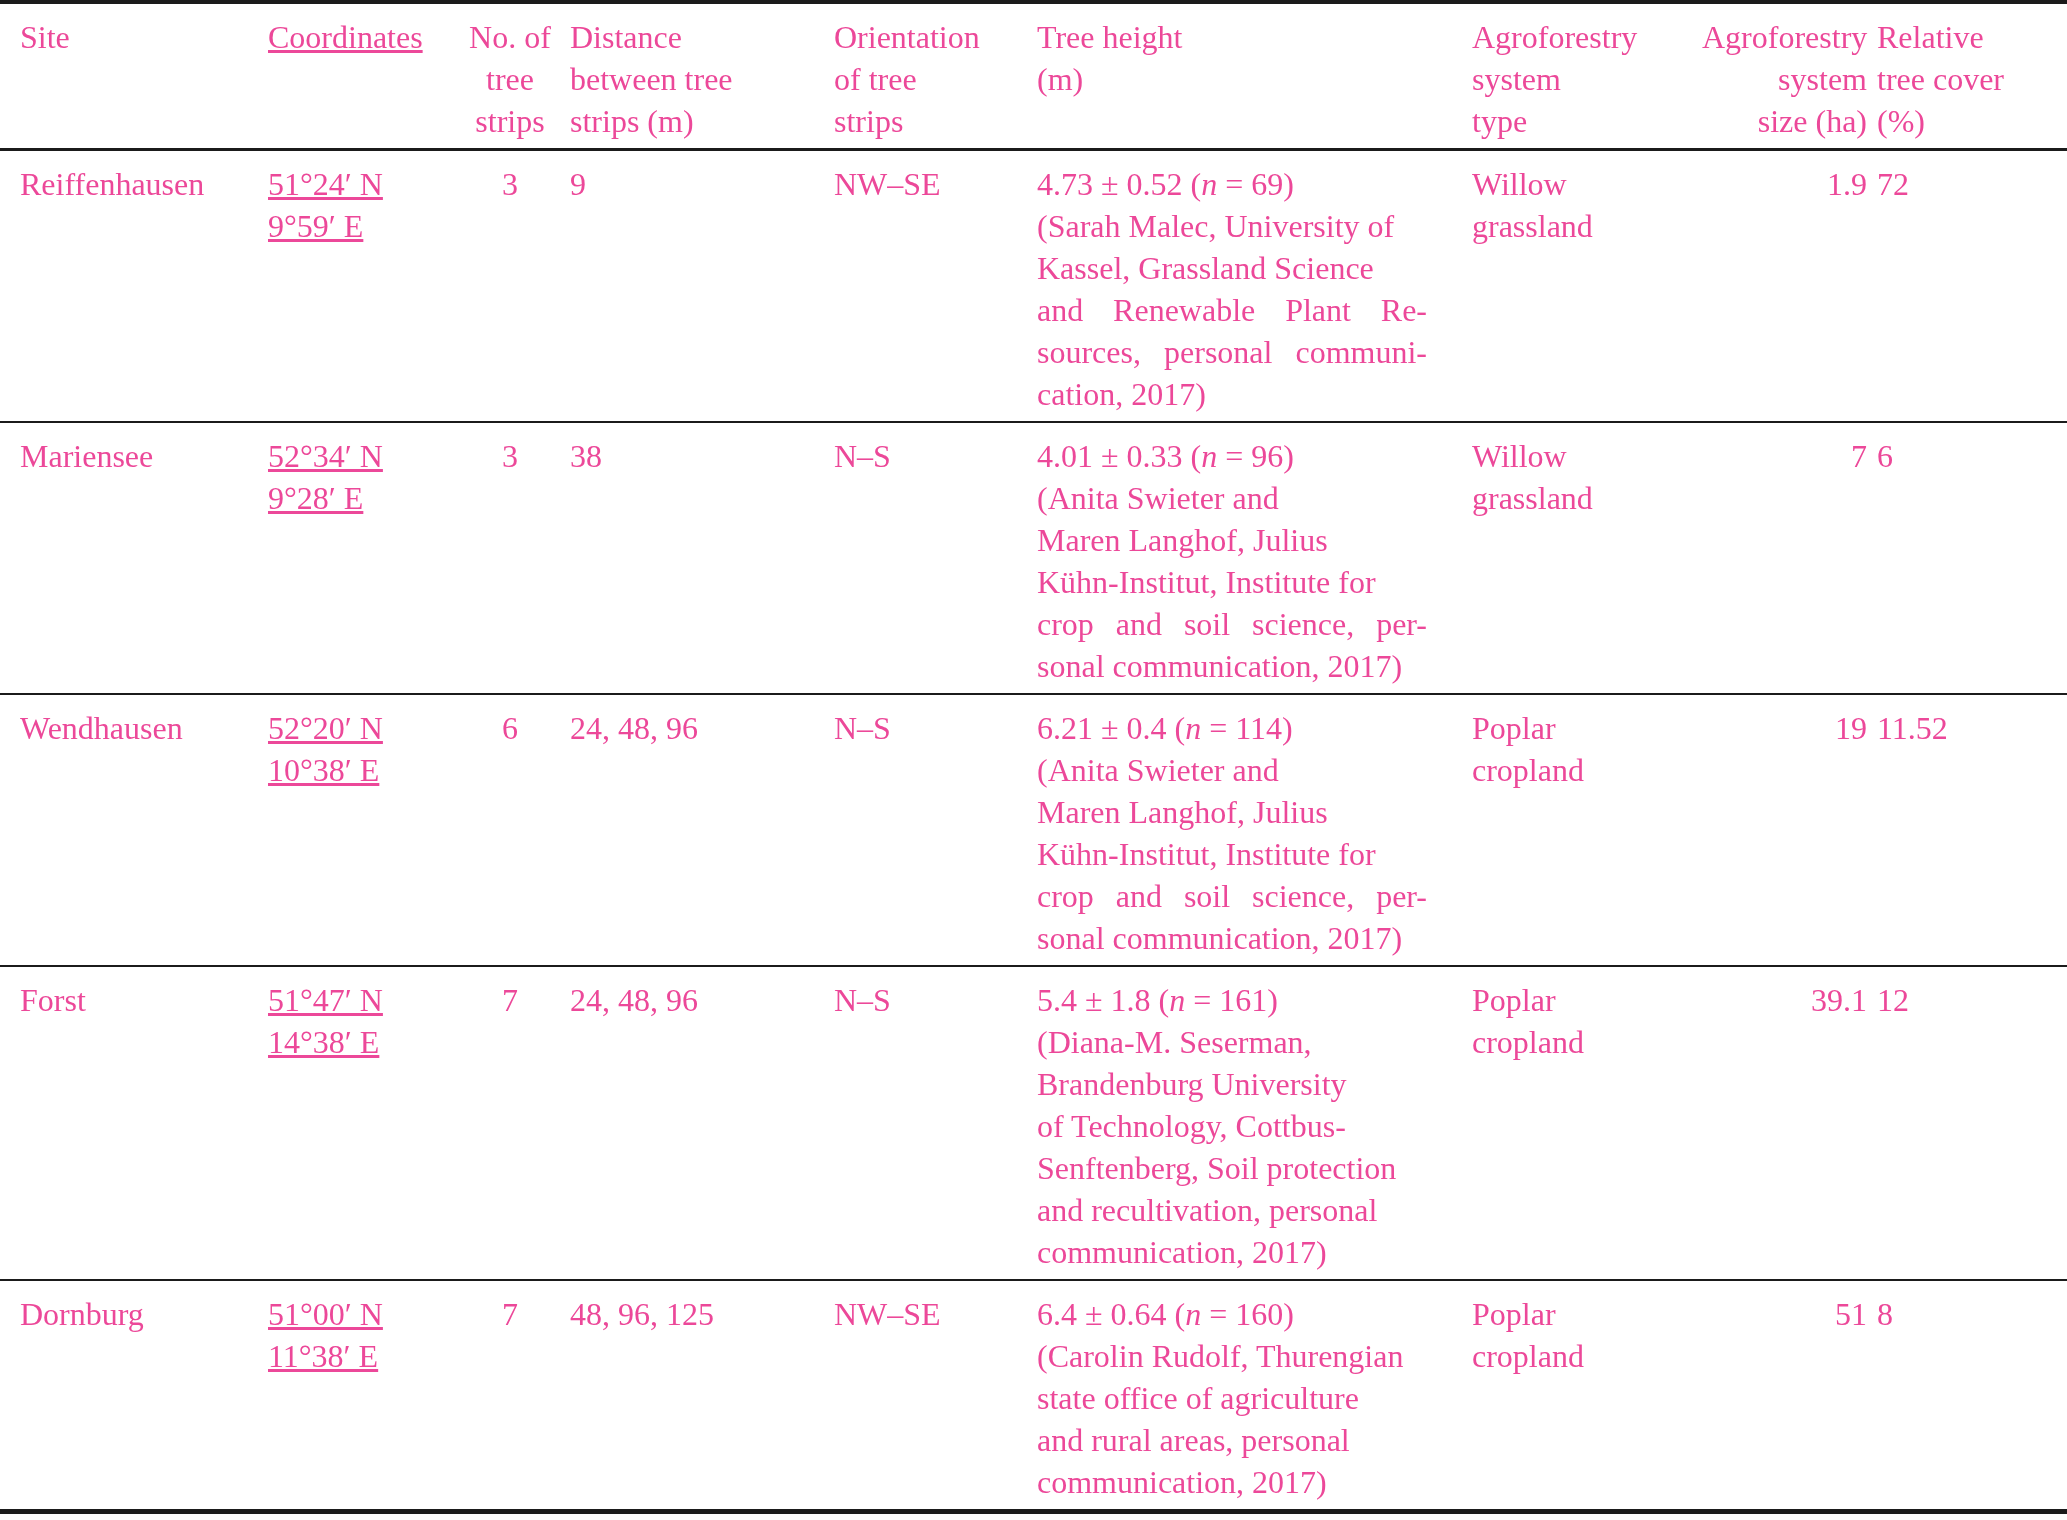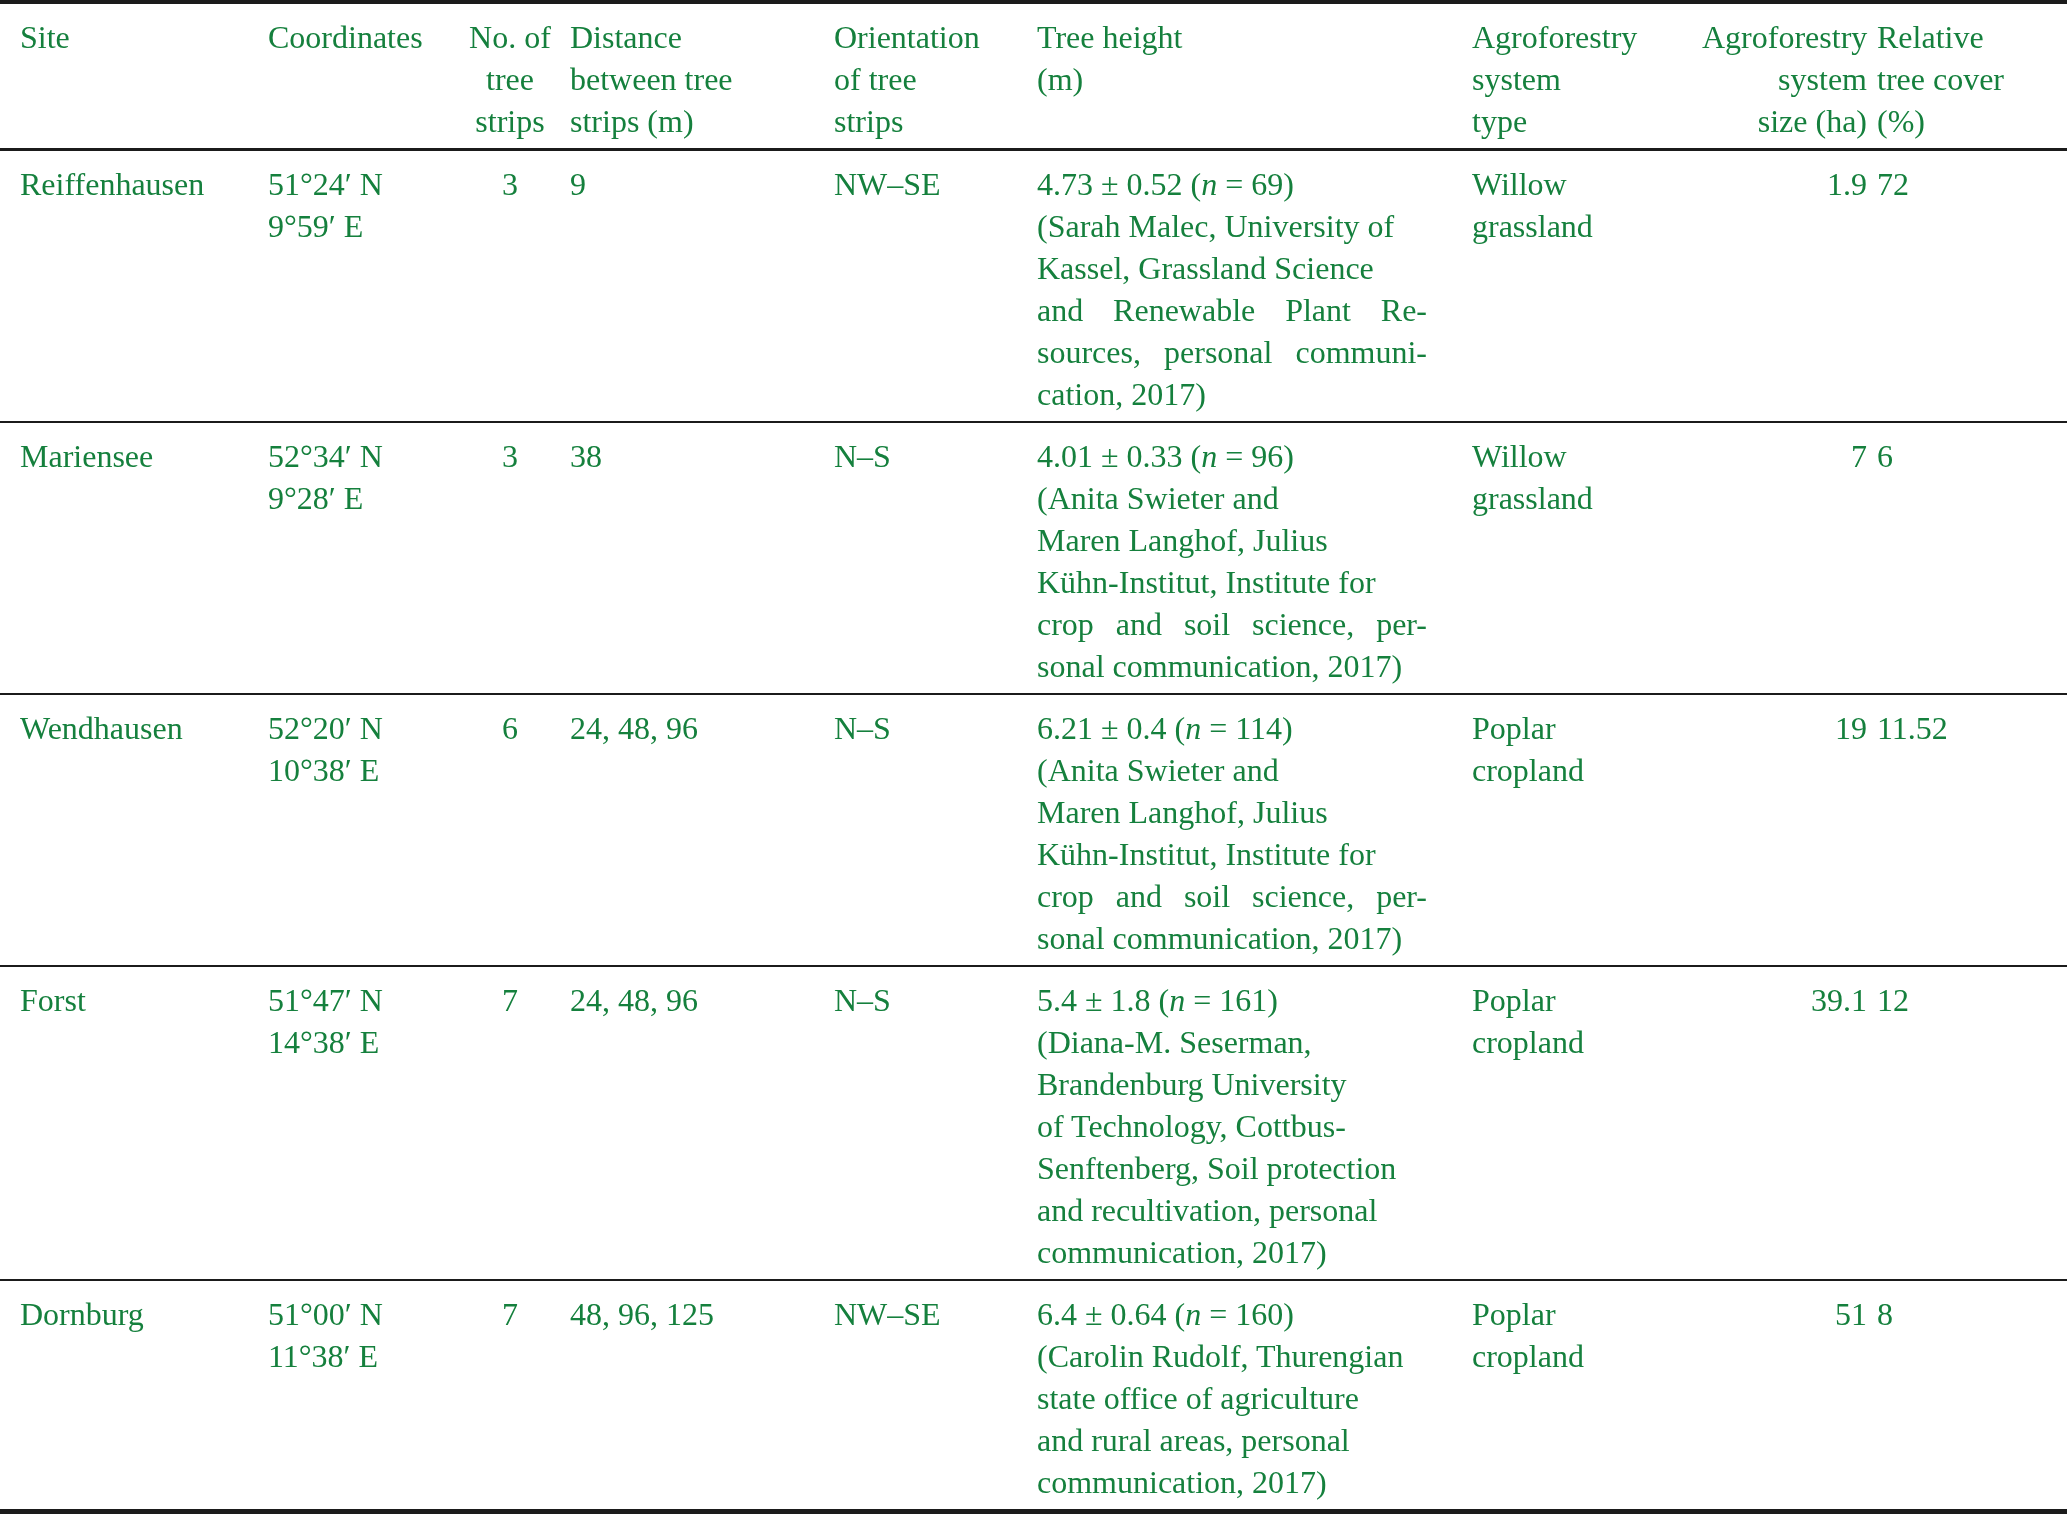--- a/index.html
+++ b/index.html
@@ -4,41 +4,41 @@
 <style>
   html, body { margin: 0; padding: 0; background: #ffffff; }
   .page {
     width: 2067px;
     height: 1520px;
     background: #ffffff;
     overflow: hidden;
     font-family: "Liberation Serif", "DejaVu Serif", serif;
     font-size: 32px;
     line-height: 42px;
-    color: #15803d;
+    color: #ec4899;
   }
   table.site-table {
     width: 2067px;
     border-collapse: collapse;
     table-layout: fixed;
     border-top: 4px solid #1b1b1b;
     border-bottom: 5px solid #1b1b1b;
   }
   thead tr { border-bottom: 3px solid #1b1b1b; }
   tbody tr { border-bottom: 2px solid #1b1b1b; }
   tbody tr:last-child { border-bottom: none; }
   th, td {
     vertical-align: top;
     padding: 12px 0 6px 0;
     font-weight: normal;
     text-align: left;
   }
   
   .c-site  { padding-left: 20px; }
-  .c-coord { padding-left: 13px; }
+  .c-coord { padding-left: 13px; text-decoration: underline; }
   .c-strips   { text-align: center; }
   .c-distance { }
   .c-orient { padding-left: 42px; }
   .c-height { padding-right: 45px; }
   .c-type   { }
   .c-size  { text-align: right; padding-right: 10px; }
   .c-cover { text-align: left; padding-right: 13px; }
   .ln { white-space: nowrap; }
   .jl { white-space: normal; text-align: justify; text-align-last: justify; }
   .it { font-style: italic; }

